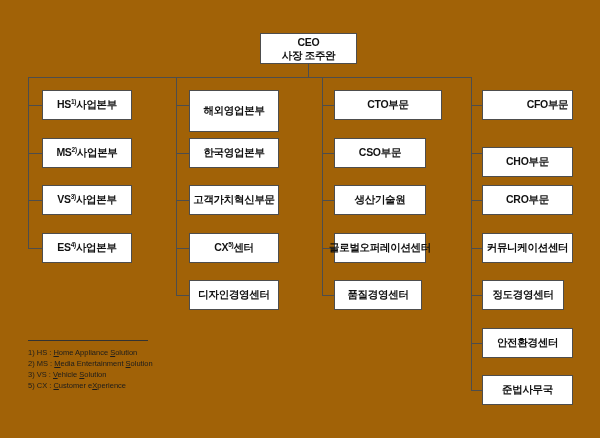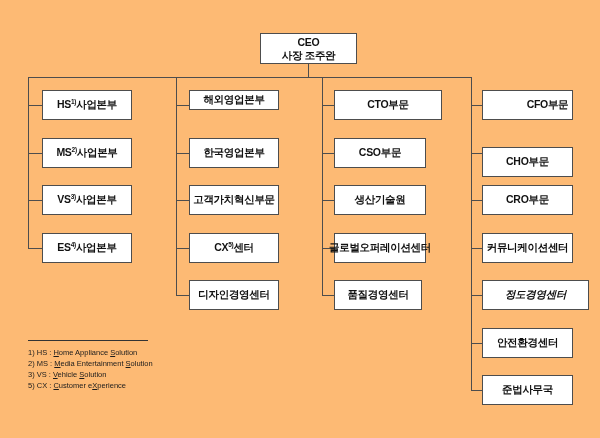--- a/index.html
+++ b/index.html
@@ -1,19 +1,19 @@
 <!DOCTYPE html>
 <html><head>
 <meta charset="utf-8">
 <style>
   html,body{margin:0;padding:0;background:#ffffff;}
   #canvas{
     position:relative;
     width:600px;height:438px;
-    background:#fdba74;
+    background:#a16207;
     font-family:"Liberation Sans","DejaVu Sans",sans-serif;
     color:#111111;
     overflow:hidden;
   }
   .obox{
     position:absolute;
     box-sizing:border-box;
     border:1px solid #4d4d4d;
     background:#ffffff;
     display:flex;align-items:center;justify-content:center;
@@ -83,21 +83,21 @@
       </div>
       <div class="obox" style="left: 42px; top: 137.5px; width: 90px; height: 30px;">
         <span>MS<sup>2)</sup>사업본부</span>
       </div>
       <div class="obox" style="left: 42px; top: 185px; width: 90px; height: 30px;">
         <span>VS<sup>3)</sup>사업본부</span>
       </div>
       <div class="obox" style="left: 42px; top: 232.5px; width: 90px; height: 30px;">
         <span>ES<sup>4)</sup>사업본부</span>
       </div>
-      <div class="obox" style="left: 189px; top: 90px; width: 90px; height: 20px;">
+      <div class="obox" style="left: 189px; top: 90px; width: 90px; height: 42px;">
         <span>해외영업본부</span>
       </div>
       <div class="obox" style="left: 189px; top: 137.5px; width: 90px; height: 30px;">
         <span>한국영업본부</span>
       </div>
       <div class="obox" style="left: 189px; top: 185px; width: 90px; height: 30px;">
         <span>고객가치혁신부문</span>
       </div>
       <div class="obox" style="left: 189px; top: 232.5px; width: 90px; height: 30px;">
         <span>CX<sup>5)</sup>센터</span>
@@ -125,21 +125,21 @@
       </div>
       <div class="obox" style="left: 482px; top: 147px; width: 91px; height: 30px;">
         <span>CHO부문</span>
       </div>
       <div class="obox" style="left: 482px; top: 185px; width: 91px; height: 30px;">
         <span>CRO부문</span>
       </div>
       <div class="obox" style="left: 482px; top: 232.5px; width: 91px; height: 30px;">
         <span>커뮤니케이션센터</span>
       </div>
-      <div class="obox" style="left: 482px; top: 280px; width: 107px; height: 30px; font-style: italic;">
+      <div class="obox" style="left: 482px; top: 280px; width: 82px; height: 30px;">
         <span>정도경영센터</span>
       </div>
       <div class="obox" style="left: 482px; top: 327.5px; width: 91px; height: 30px;">
         <span>안전환경센터</span>
       </div>
       <div class="obox" style="left: 482px; top: 375px; width: 91px; height: 30px;">
         <span>준법사무국</span>
       </div>
     </div>
   <div id="footnotes">

